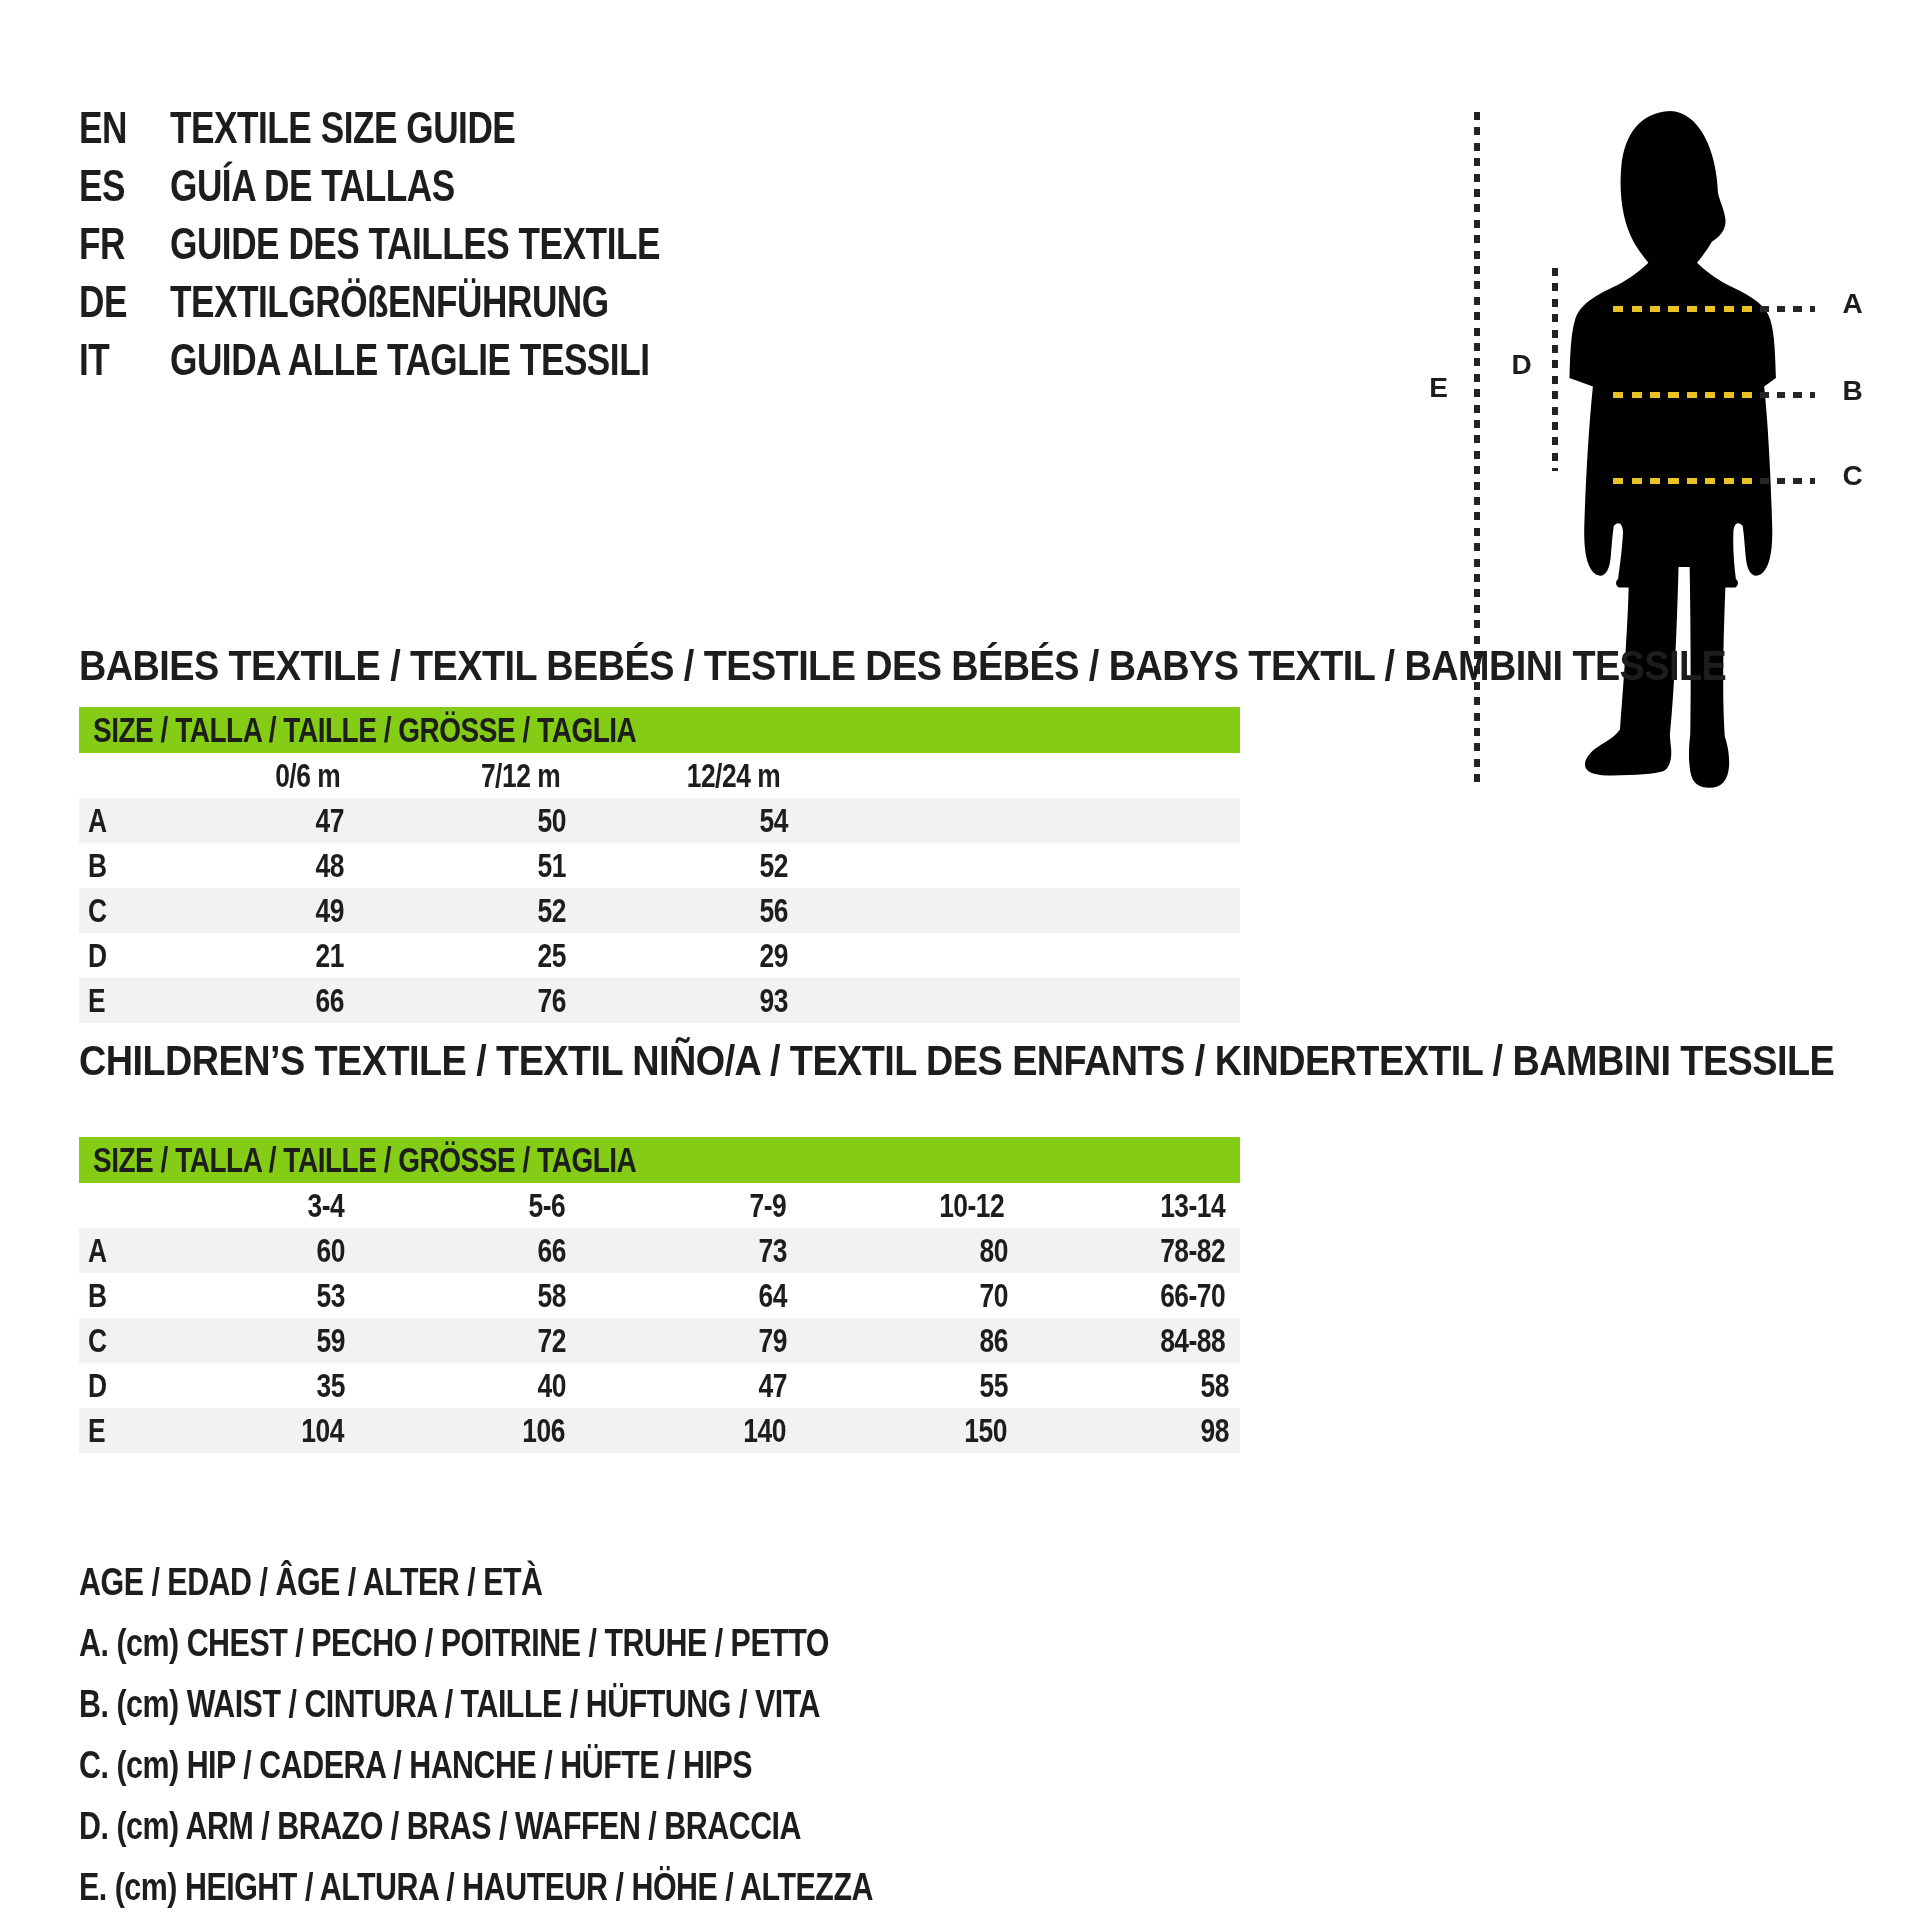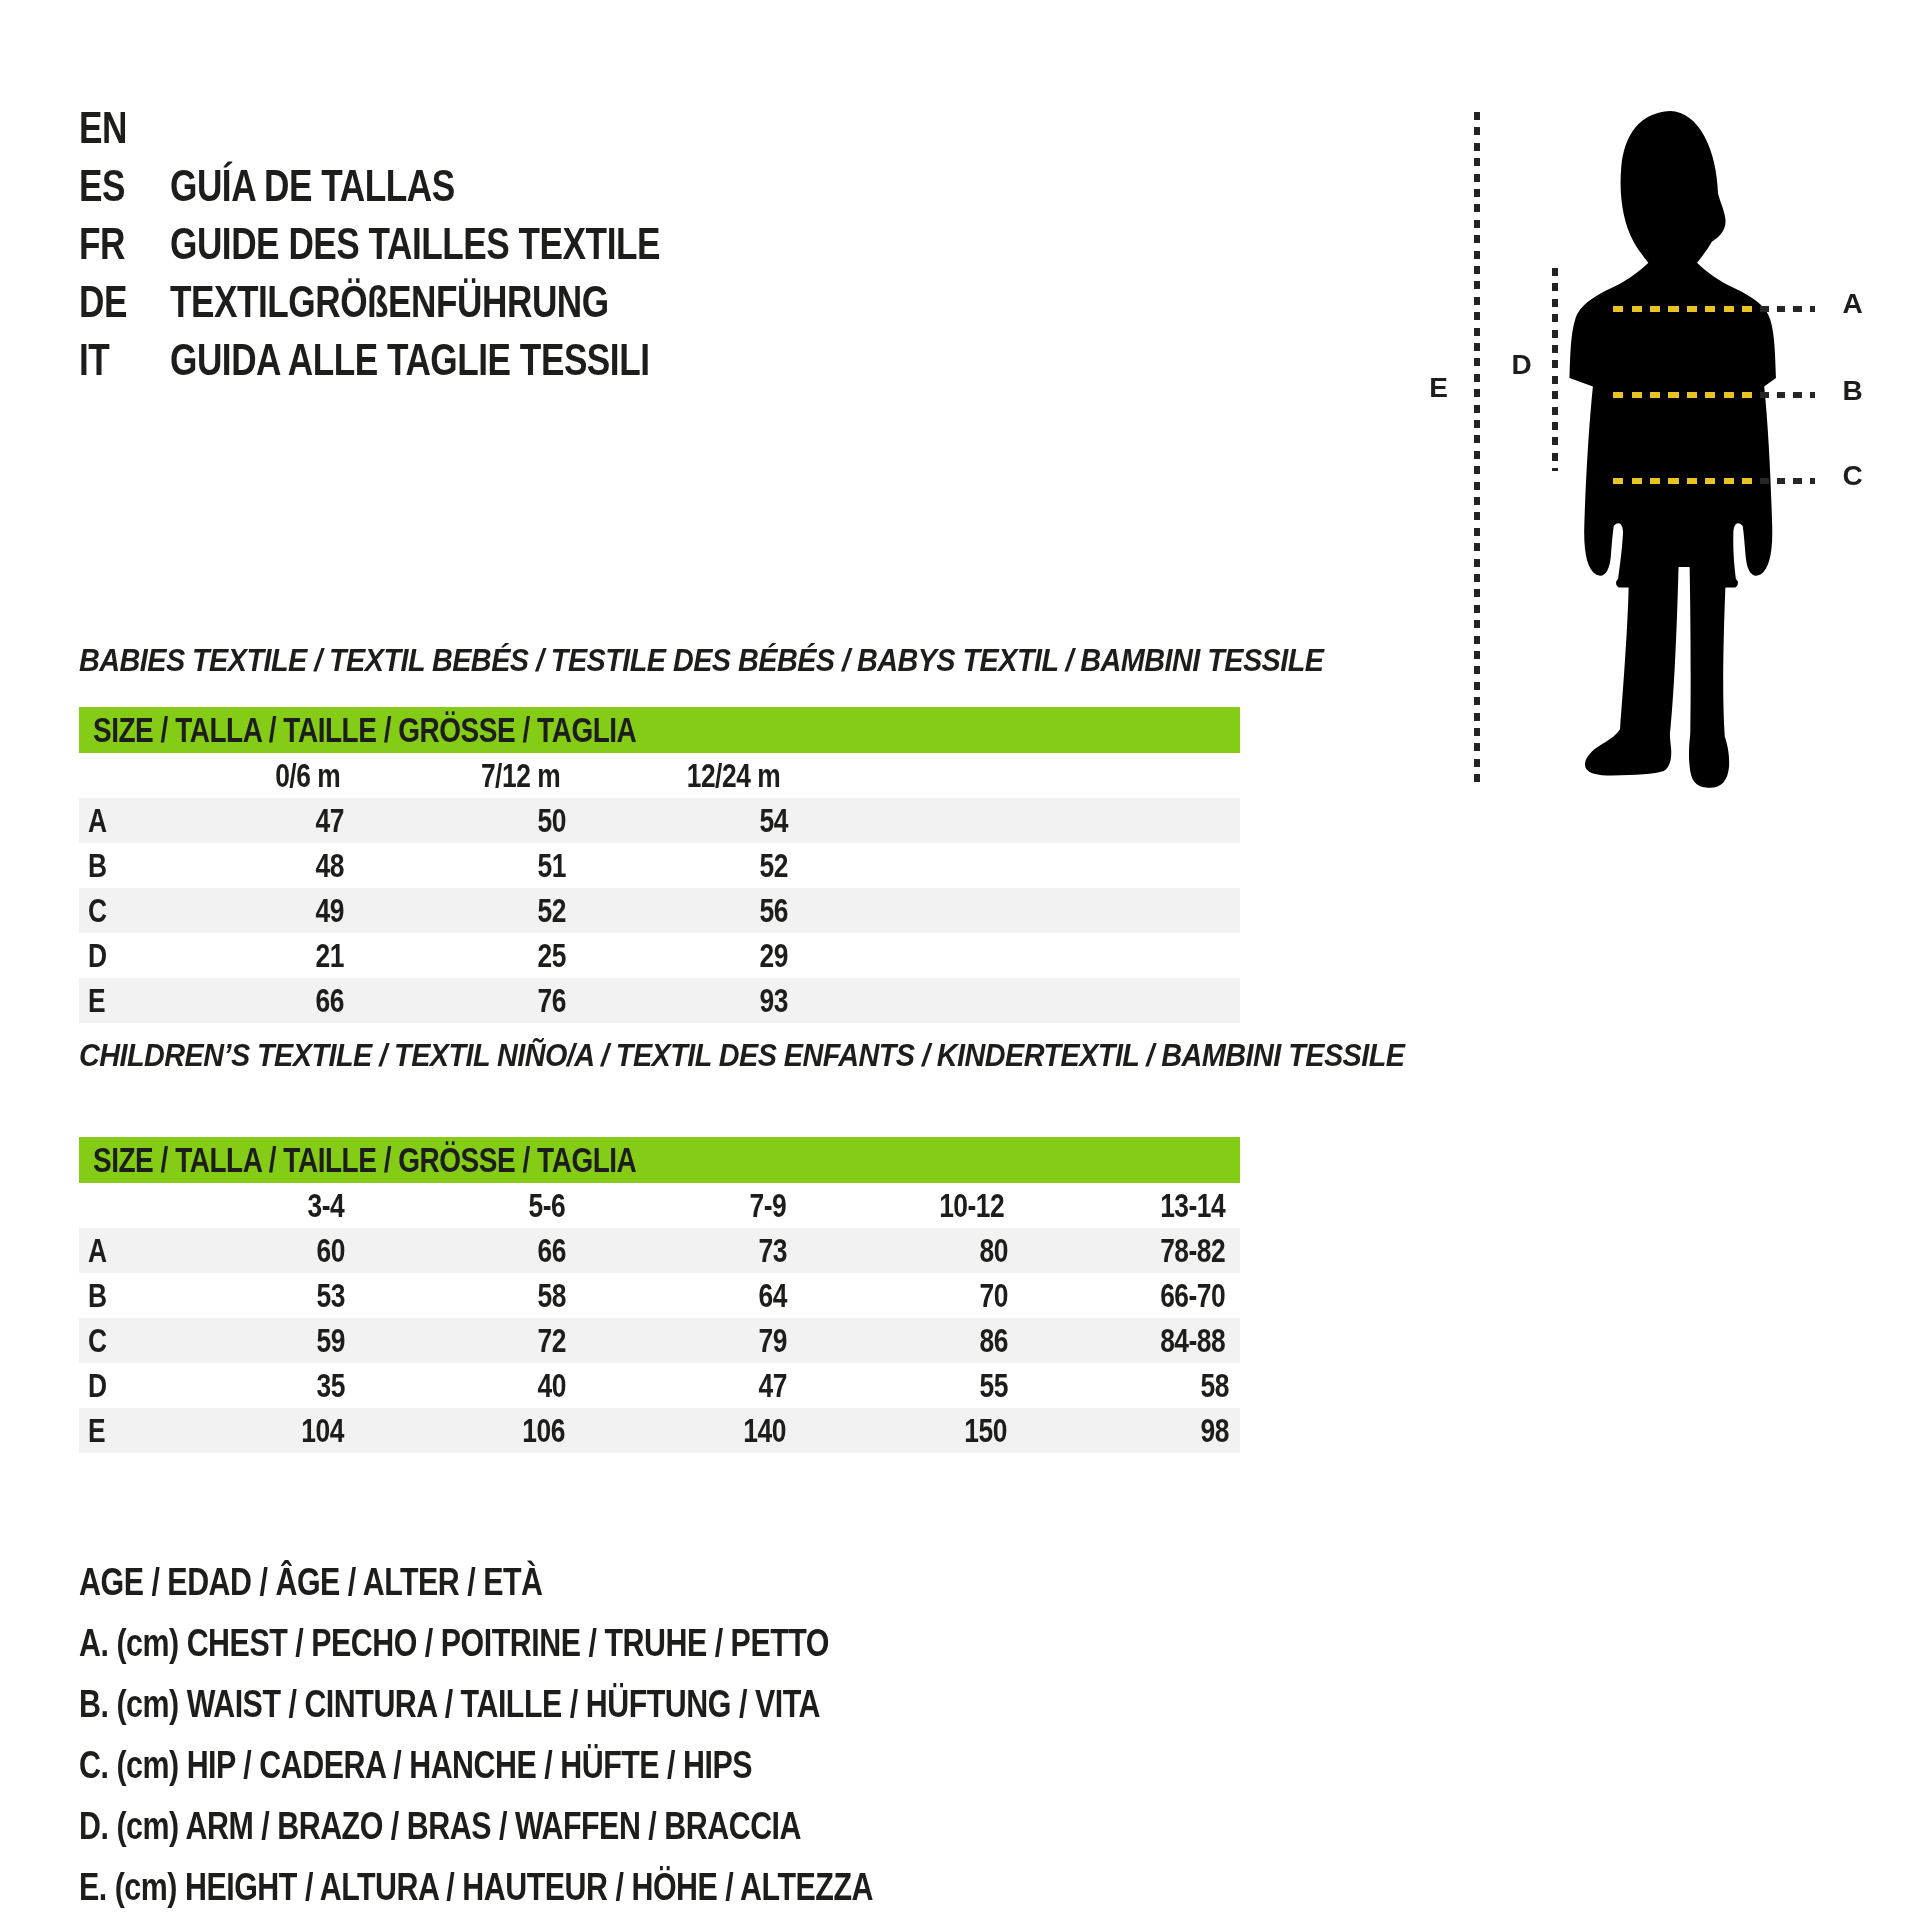--- a/index.html
+++ b/index.html
@@ -17,21 +17,21 @@
   
   .cond  { display: inline-block; transform: scaleX(0.80); transform-origin: 0 50%; white-space: nowrap; letter-spacing: -0.6px; }
   .condc { display: inline-block; transform: scaleX(0.80); transform-origin: 50% 50%; white-space: nowrap; letter-spacing: -0.6px; }
   .condw { display: inline-block; transform: scaleX(0.90); transform-origin: 0 50%; white-space: nowrap; letter-spacing: -0.6px; }
 
   
   #lang-block { left: 79px; top: 99px; }
   .lang-row { height: 58px; display: flex; align-items: center; font-size: 44px; font-weight: 700; }
   .lang-code { width: 91px; flex: 0 0 91px; }
   
-  .section-heading { font-size: 32px; font-weight: 700; white-space: nowrap; font-style: italic; }
+  .section-heading { font-size: 42px; font-weight: 700; white-space: nowrap; }
 
   
   .size-table { width: 1161px; }
   .size-bar {
     height: 46px; background: #84cc16;
     display: flex; align-items: center;
     padding-left: 13.6px; box-sizing: border-box;
     font-size: 35px; font-weight: 700;
   }
   .t-row { height: 45px; display: grid; align-items: center; font-size: 33px; font-weight: 700; }
@@ -61,20 +61,21 @@
   .fig-label { font-size: 28px; font-weight: 700; width: 55px; text-align: center; }
 </style>
 </head>
 <body>
 
 <div id="canvas">
 
   <div id="lang-block" class="abs">
     <div class="lang-row">
       <span class="lang-code"><span class="cond">EN</span></span>
+      <span class="lang-title"><span class="cond">TEXTILE SIZE GUIDE</span></span>
     </div>
     <div class="lang-row">
       <span class="lang-code"><span class="cond">ES</span></span>
       <span class="lang-title"><span class="cond">GUÍA DE TALLAS</span></span>
     </div>
     <div class="lang-row">
       <span class="lang-code"><span class="cond">FR</span></span>
       <span class="lang-title"><span class="cond">GUIDE DES TAILLES TEXTILE</span></span>
     </div>
     <div class="lang-row">

